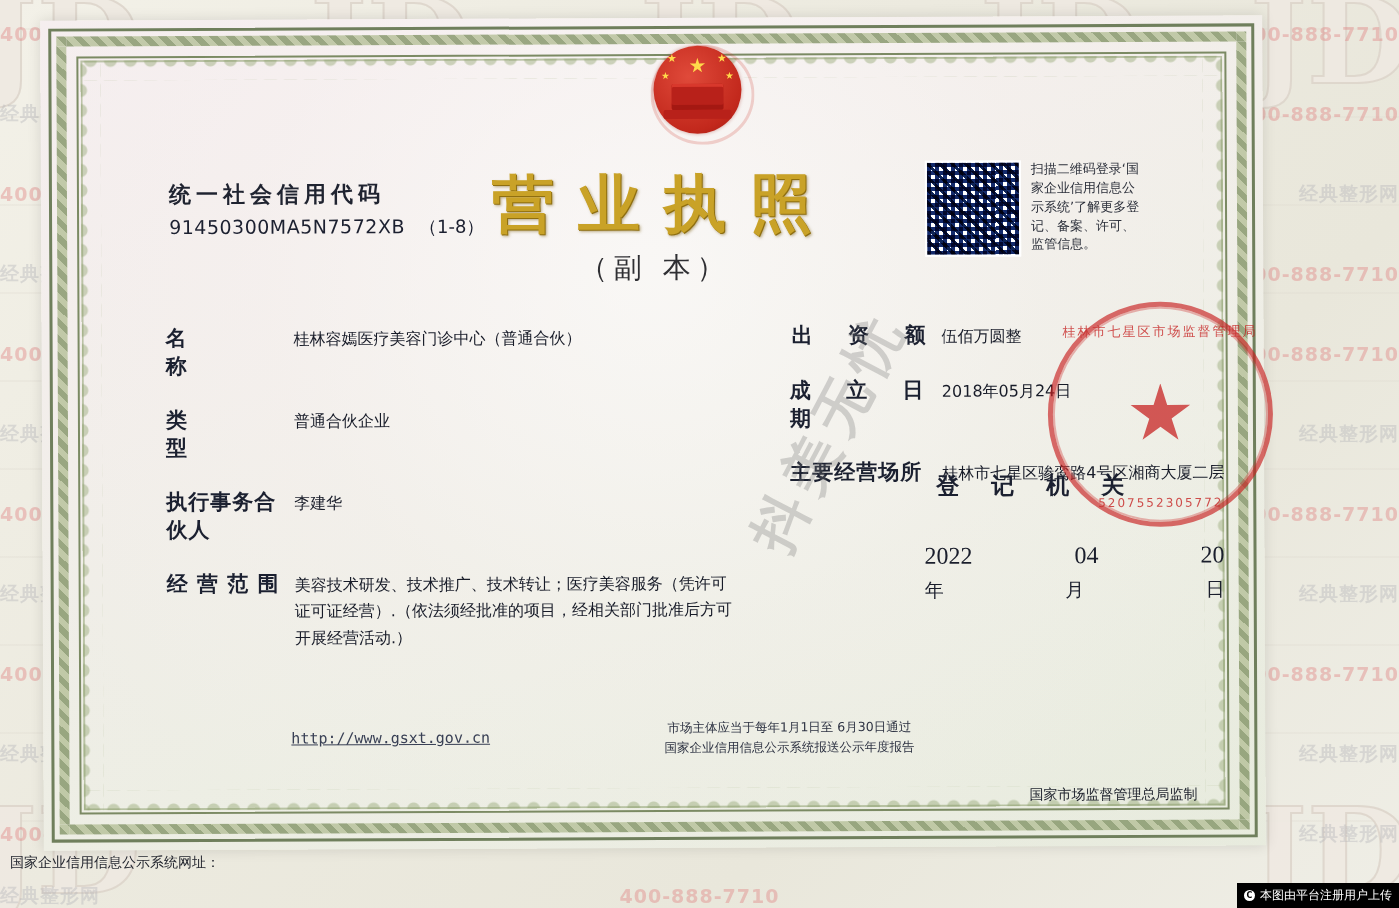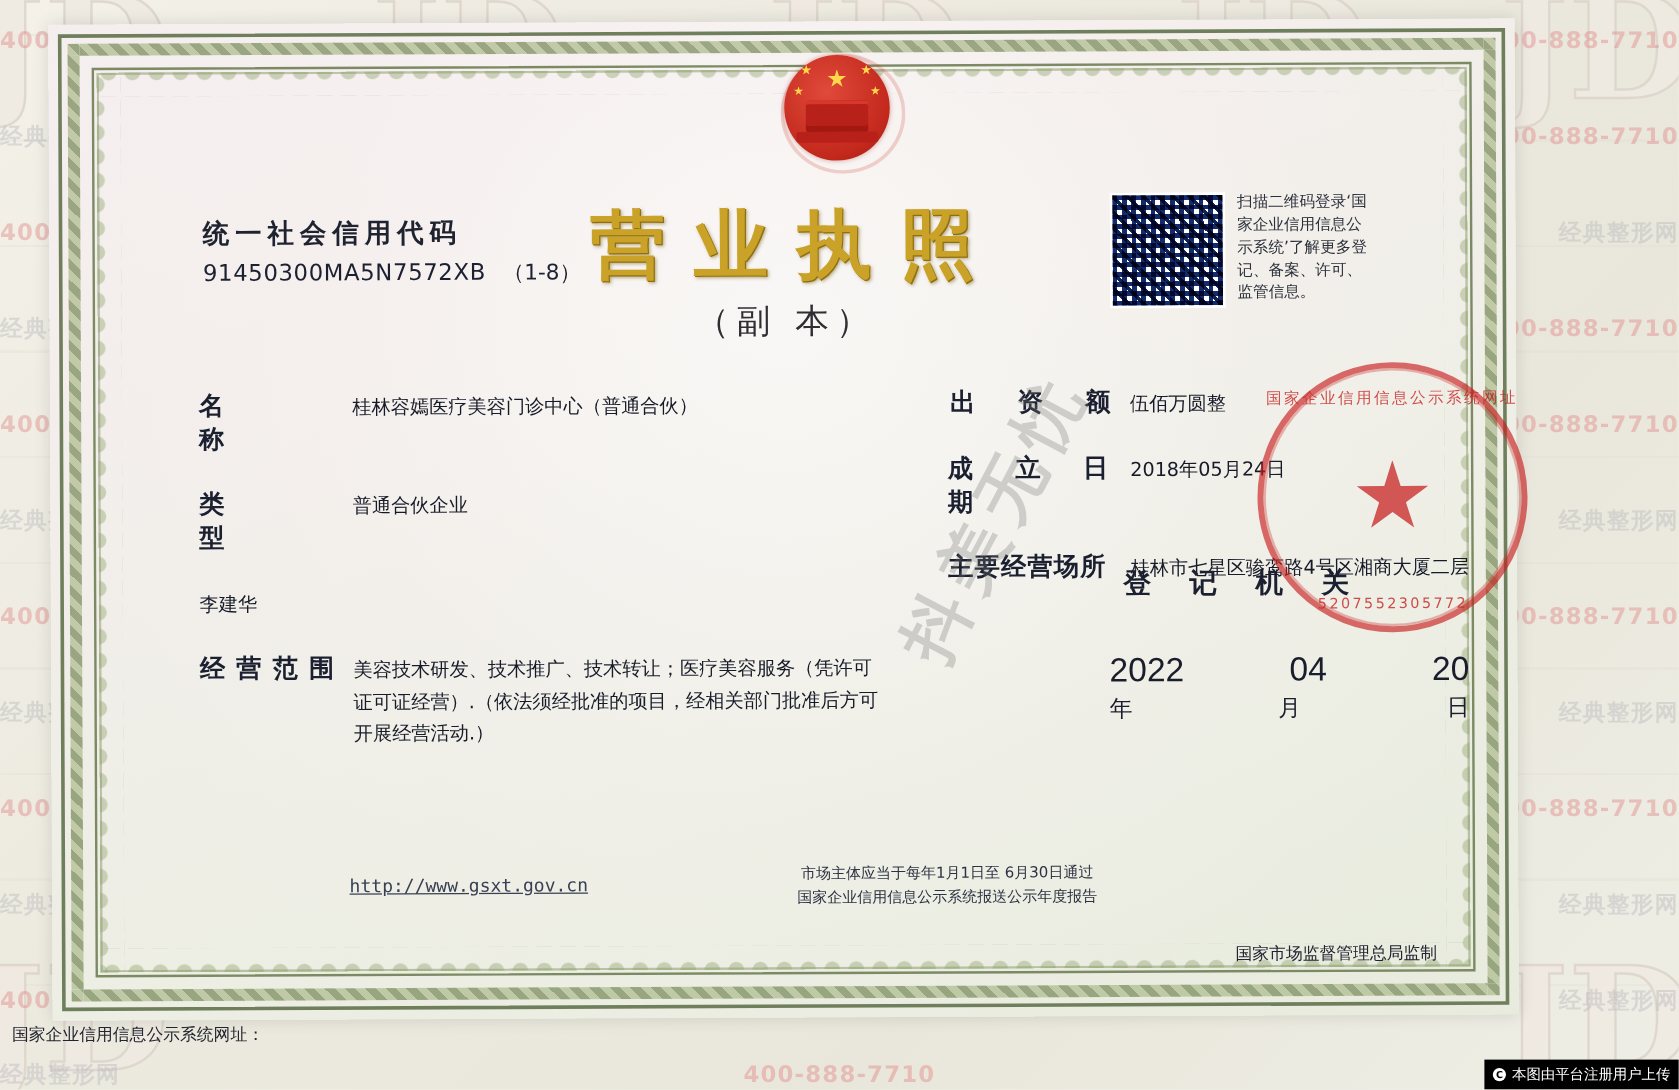--- a/index.html
+++ b/index.html
@@ -189,21 +189,21 @@
     font-size:13px;letter-spacing:2px;font-family:"DejaVu Sans", sans-serif;
   }
   #seal .seal-top-text{top:16px;}
   #seal .seal-bottom-text{bottom:12px;font-size:12px;}
 
   
   #date-row{
     position:absolute;left:826px;top:470px;width:300px;
     display:flex;justify-content:space-between;align-items:flex-end;
   }
-  .date-num{font-family:Liberation Sans, sans-serif;font-size:28px;color:#1a1e2c;}
+  .date-num{font-family:Liberation Serif, serif;font-size:24px;color:#1a1e2c;}
   #date-units{
     position:absolute;left:826px;top:505px;width:300px;
     display:flex;justify-content:space-between;
   }
   .date-unit{font-family:"DejaVu Serif", serif;font-size:19px;color:#1a1e2c;}
 
   
   #footer-url{
     position:absolute;left:192px;bottom:46px;
     font-family:"DejaVu Sans Mono", monospace;font-size:15px;color:#394055;
@@ -365,20 +365,21 @@
     <div class="fields-left">
       <div class="frow">
         <div class="flabel w4">名　　称</div>
         <div class="fvalue">桂林容嫣医疗美容门诊中心（普通合伙）</div>
       </div>
       <div class="frow">
         <div class="flabel w2">类　　型</div>
         <div class="fvalue">普通合伙企业</div>
       </div>
       <div class="frow">
+        <div class="flabel wide">执行事务合伙人</div>
         <div class="fvalue">李建华</div>
       </div>
       <div class="frow">
         <div class="flabel wide">经 营 范 围</div>
         <div class="fvalue" id="scope-value">美容技术研发、技术推广、技术转让；医疗美容服务（凭许可证可证经营）.（依法须经批准的项目，经相关部门批准后方可开展经营活动.）</div>
       </div>
     </div>
 
     <div class="fields-right">
       <div class="frow">
@@ -390,21 +391,21 @@
         <div class="fvalue">2018年05月24日</div>
       </div>
       <div class="frow">
         <div class="flabel r5">主要经营场所</div>
         <div class="fvalue">桂林市七星区骖鸾路4号区湘商大厦二层</div>
       </div>
     </div>
 
     <div id="registry-label">登 记 机 关</div>
     <div id="seal">
-      <div class="seal-top-text">国家企业信用信息公示系统网址</div>
+      <div class="seal-top-text">桂林市七星区市场监督管理局</div>
       <div class="seal-star"></div>
       <div class="seal-bottom-text">5207552305772</div>
     </div>
 
     <div id="date-row">
       <span class="date-num">2022</span>
       <span class="date-num">04</span>
       <span class="date-num">20</span>
     </div>
     <div id="date-units">

